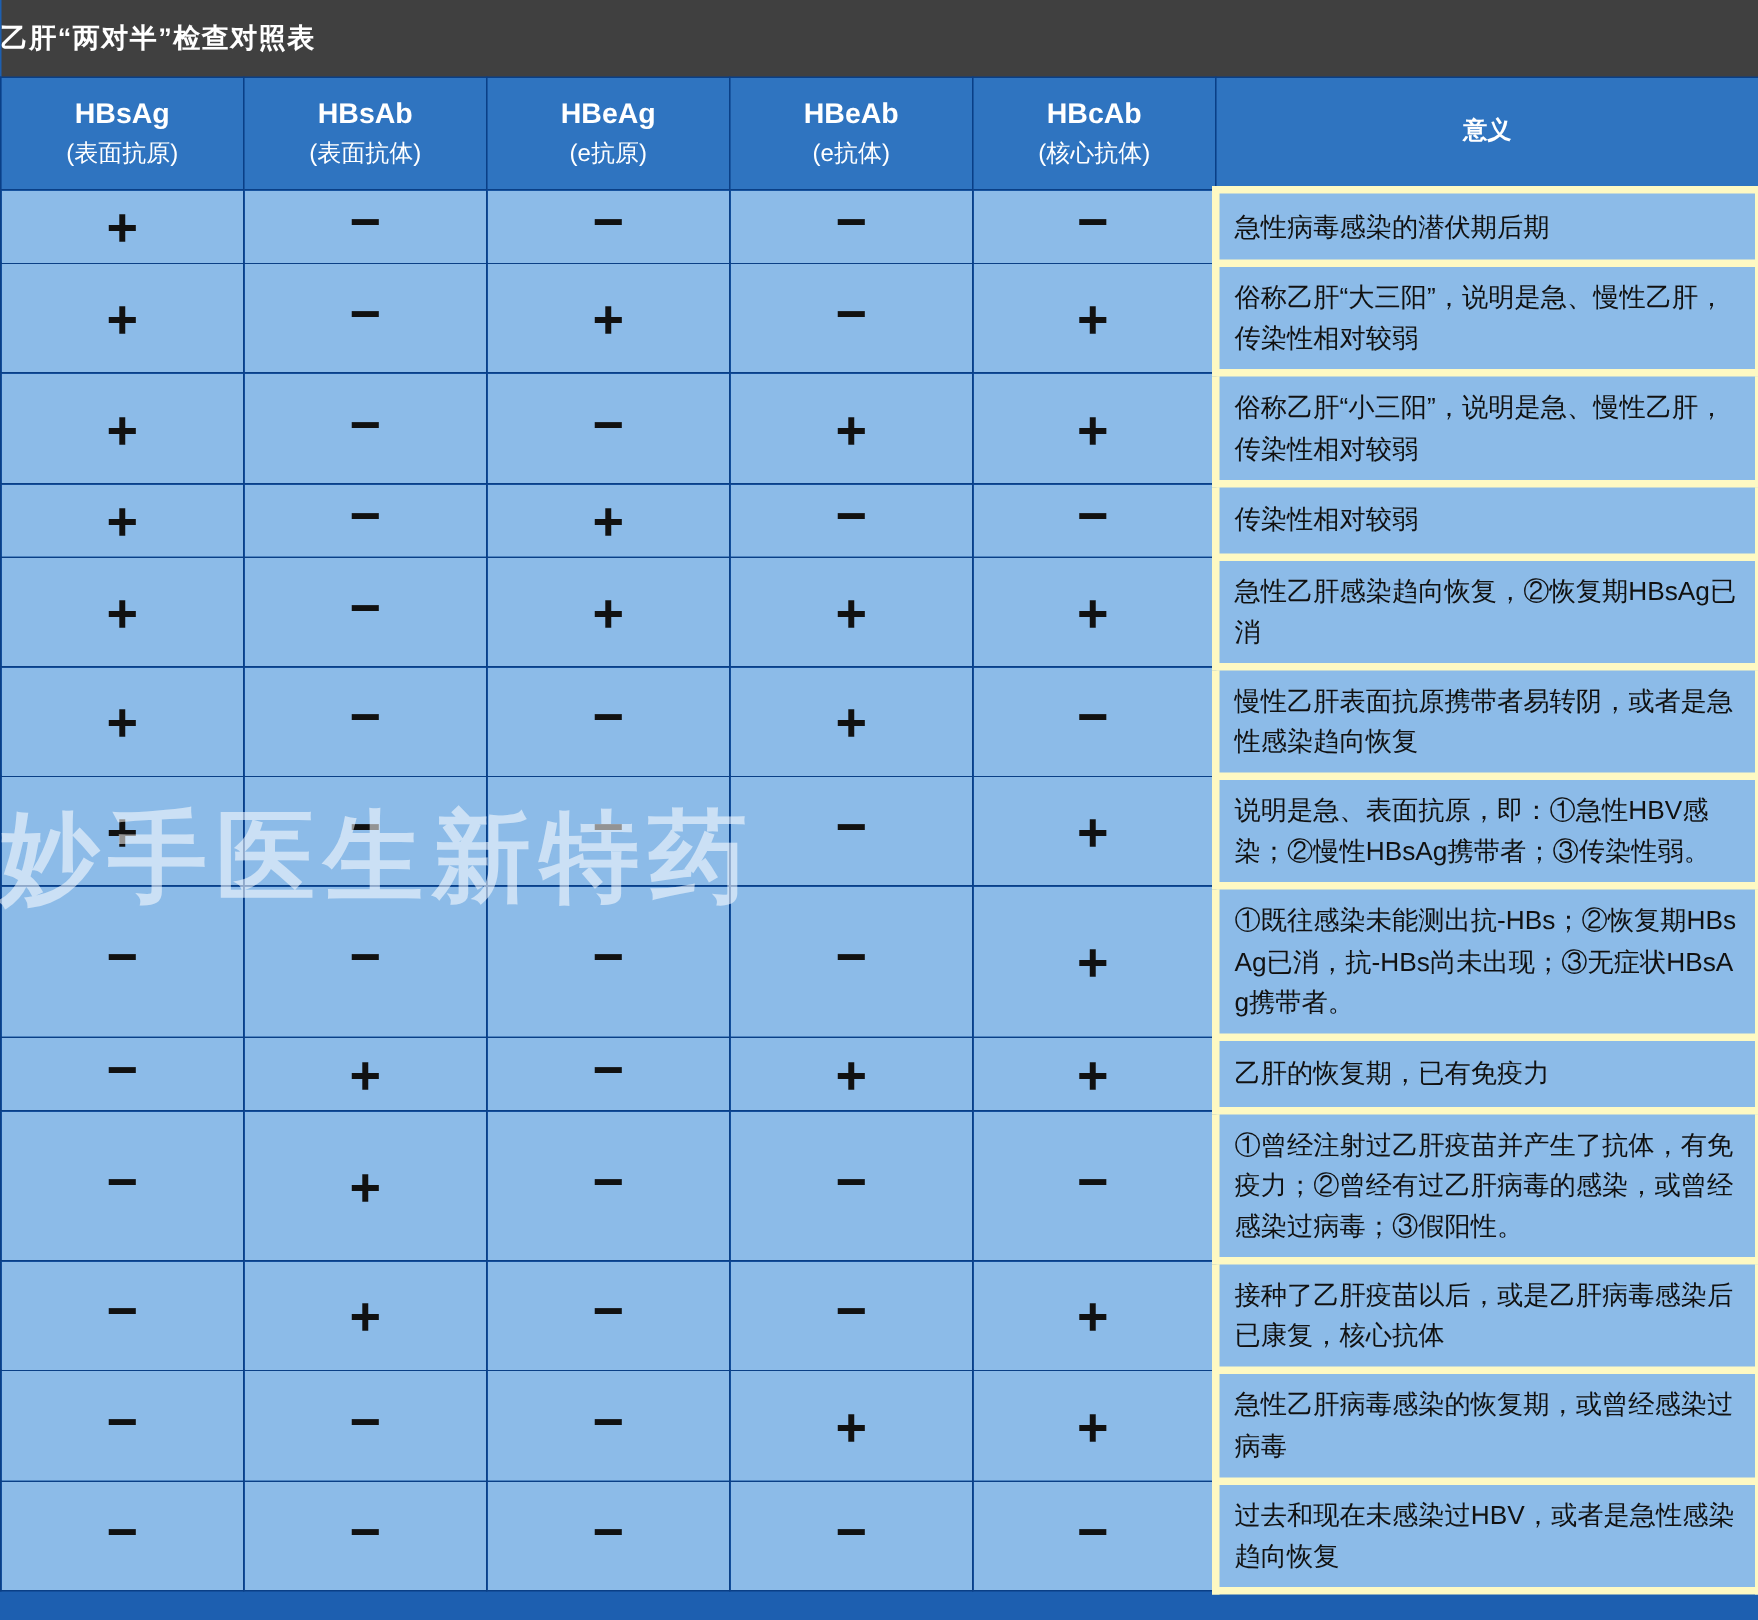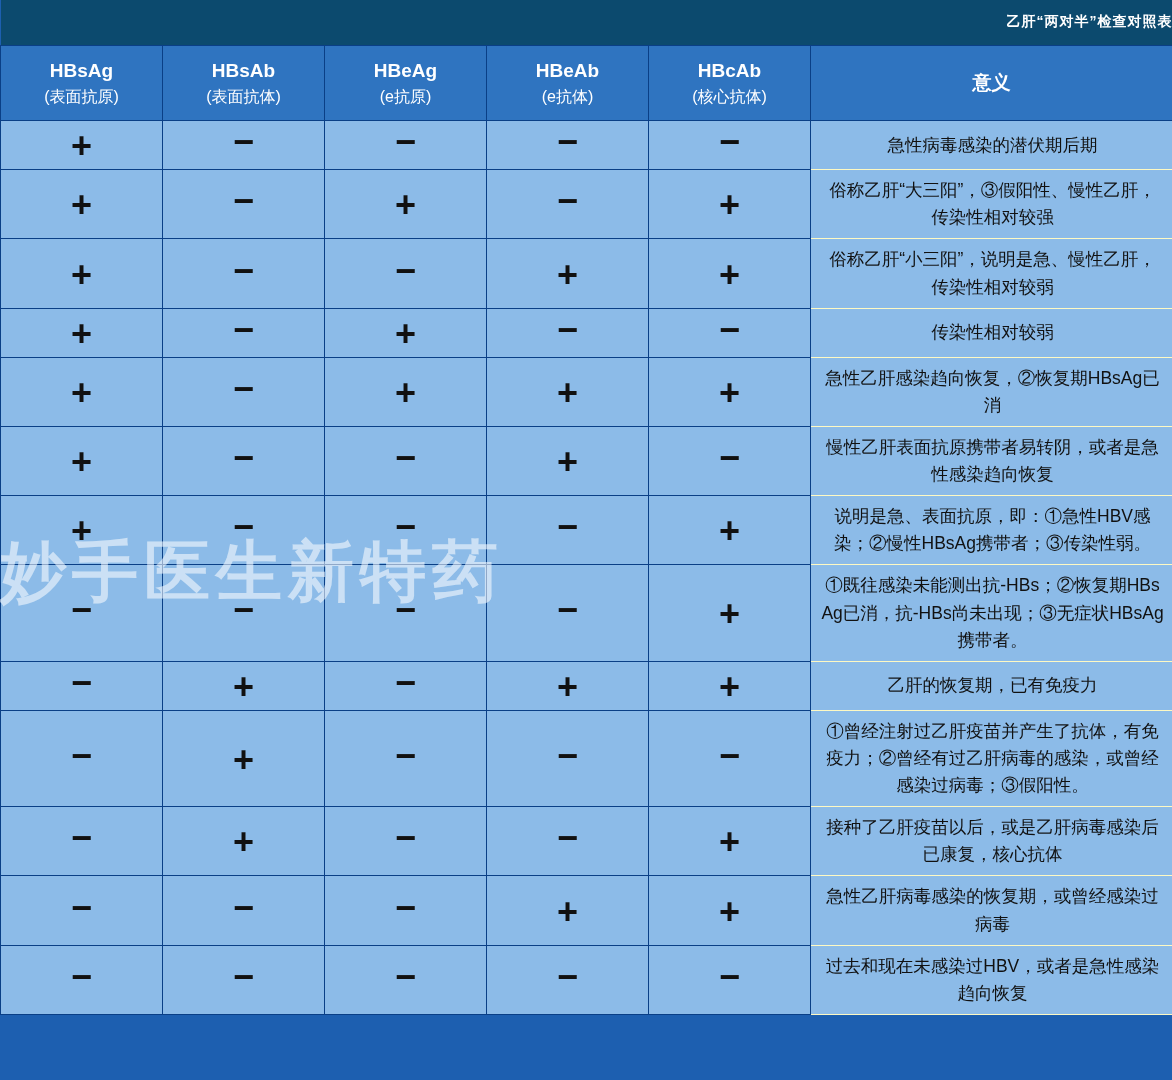--- a/index.html
+++ b/index.html
@@ -18,24 +18,24 @@
   }
   table.chart {
     width: 1172px;
     border-collapse: collapse;
     table-layout: fixed;
   }
   table.chart col.c-marker { width: 162px; }
   table.chart col.c-meaning { width: 362px; }
 
   .title-row td {
-    background: #0c4a6e;
+    background: #404040;
     color: #ffffff;
-    text-align: right;
-    font-size: 14px;
+    text-align: left;
+    font-size: 18px;
     font-weight: bold;
     letter-spacing: 1px;
     padding: 13px 0 14px 0;
     border: none;
   }
   .head-row th {
     background: #2f74c0;
     color: #ffffff;
     font-size: 19px;
     font-weight: bold;
@@ -44,40 +44,40 @@
     padding: 12px 4px 13px 4px;
     line-height: 1.35;
   }
   .head-row th .sub {
     display: block;
     font-size: 16px;
     font-weight: normal;
     margin-top: 2px;
   }
   .head-row th.meaning-head {
-    font-size: 19px;
+    font-size: 16px;
     margin-top: 48px;
   }
   td.mark {
     background: #8cbbe8;
     border: 1px solid #0a3f86;
     text-align: center;
     vertical-align: middle;
     height: 49px;
     position: relative;
   }
   td.meaning {
     background: #8cbbe8;
-    border: 1px solid #fef9c3;
+    border: 5px solid #fef9c3;
     color: #111111;
     font-size: 17.5px;
     line-height: 1.55;
     padding: 7px 8px 7px 10px;
     vertical-align: middle;
-    text-align: center;
+    text-align: left;
     word-break: break-all;
     margin-left: 31px;
   }
   .sym {
     display: inline-block;
     color: #111111;
     font-weight: bold;
     line-height: 1;
   }
   .sym.plus {
@@ -152,21 +152,21 @@
         <td class="mark"><span class="sym minus">−</span></td>
         <td class="meaning">急性病毒感染的潜伏期后期</td>
       </tr>
 
       <tr>
         <td class="mark"><span class="sym plus">+</span></td>
         <td class="mark"><span class="sym minus">−</span></td>
         <td class="mark"><span class="sym plus">+</span></td>
         <td class="mark"><span class="sym minus">−</span></td>
         <td class="mark"><span class="sym plus">+</span></td>
-        <td class="meaning">俗称乙肝“大三阳”，③假阳性、慢性乙肝，传染性相对较强</td>
+        <td class="meaning">俗称乙肝“大三阳”，说明是急、慢性乙肝，传染性相对较弱</td>
       </tr>
 
       <tr>
         <td class="mark"><span class="sym plus">+</span></td>
         <td class="mark"><span class="sym minus">−</span></td>
         <td class="mark"><span class="sym minus">−</span></td>
         <td class="mark"><span class="sym plus">+</span></td>
         <td class="mark"><span class="sym plus">+</span></td>
         <td class="meaning">俗称乙肝“小三阳”，说明是急、慢性乙肝，传染性相对较弱</td>
       </tr>

